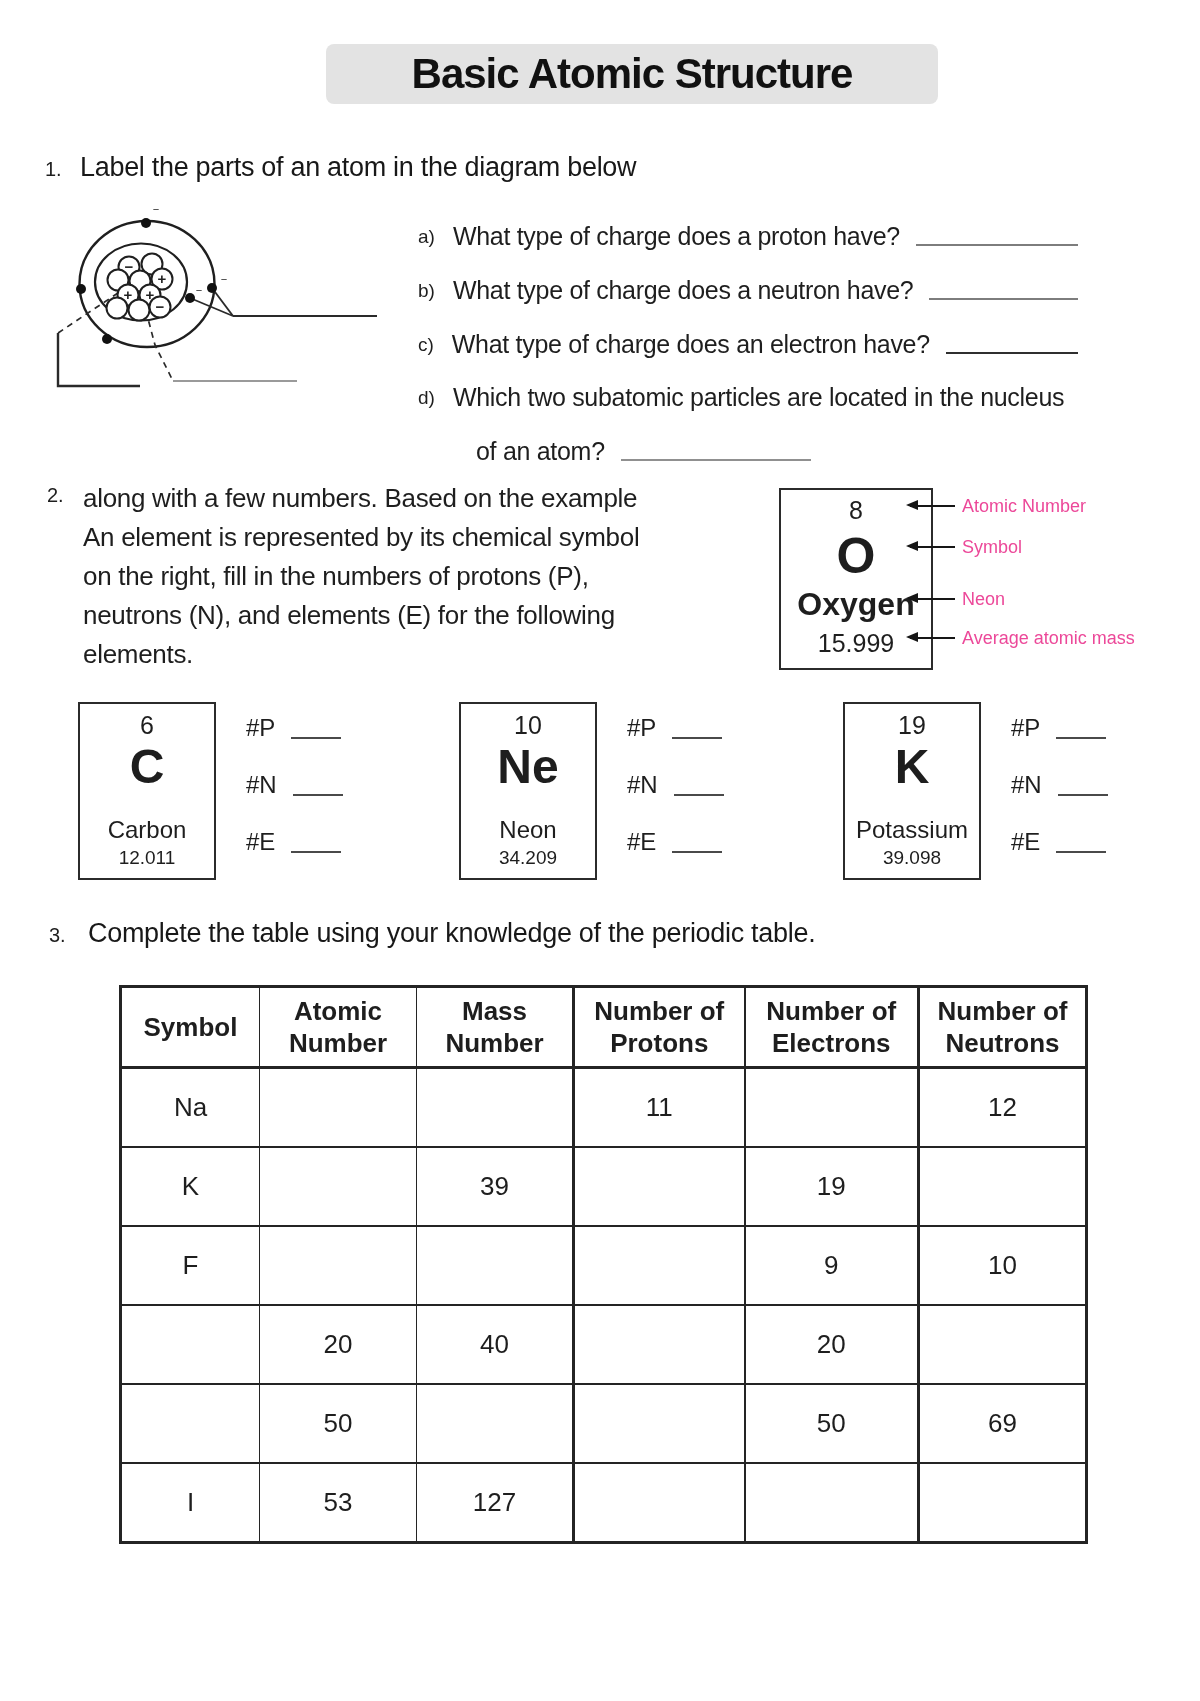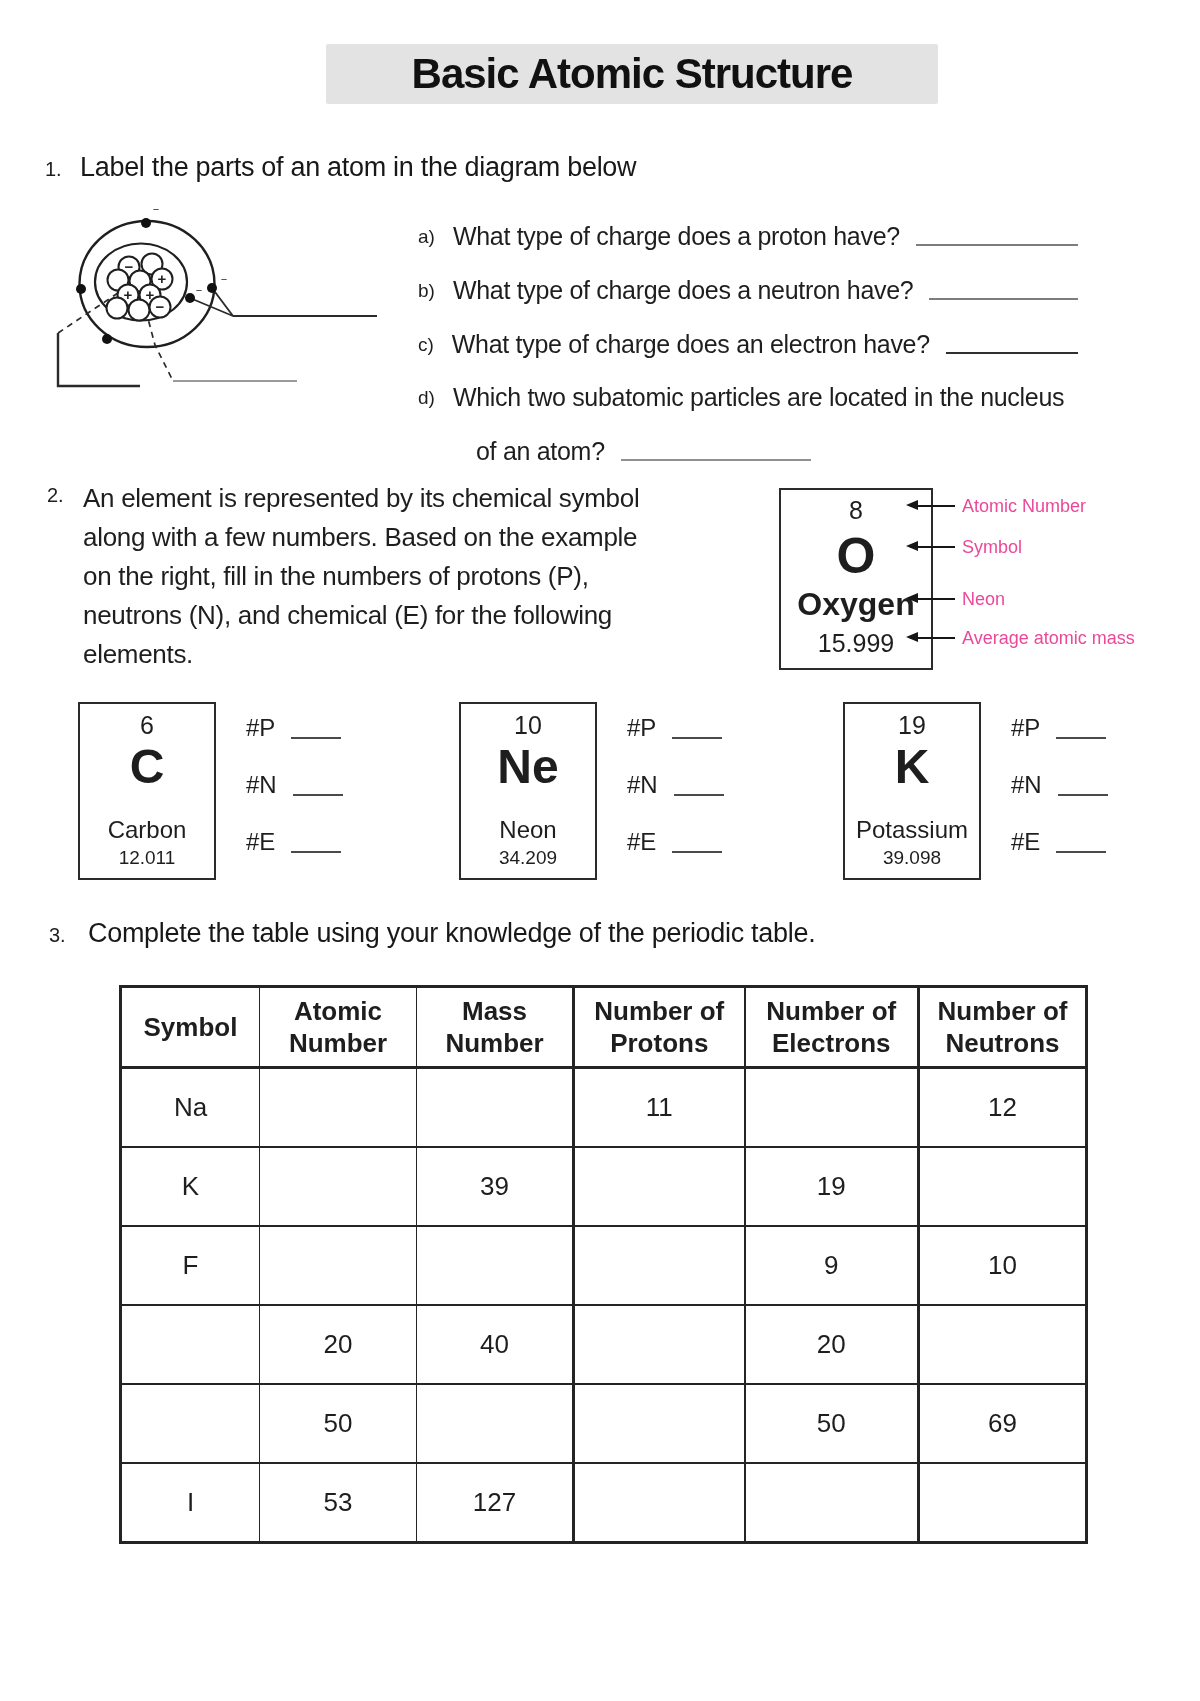--- a/index.html
+++ b/index.html
@@ -1,21 +1,21 @@
 <!DOCTYPE html>
 <html><head>
 <meta charset="utf-8">
 <style>
   html,body{margin:0;padding:0;background:#fff;}
   .page{position:relative;width:1200px;height:1701px;background:#ffffff;
         font-family:"Liberation Sans","DejaVu Sans",sans-serif;color:#1e1e1e;overflow:hidden;}
 
   
   .title-pill{position:absolute;left:326px;top:44px;width:612px;height:60px;
-      background:#e3e3e3;border-radius:2px;display:flex;align-items:center;justify-content:center;}
+      background:#e3e3e3;border-radius:8px;display:flex;align-items:center;justify-content:center;}
   .title-pill span{font-size:42px;font-weight:700;letter-spacing:-1px;color:#111;}
 
   
   .section-num{position:absolute;font-size:20px;color:#1e1e1e;}
   .section-prompt{position:absolute;font-size:27px;letter-spacing:-0.3px;white-space:nowrap;color:#181818;}
 
   
   .subq{position:absolute;left:418px;width:660px;display:flex;align-items:flex-end;}
   .subq-letter{font-size:19px;margin-right:18px;padding-bottom:3px;flex:none;}
   .subq-text{font-size:25px;letter-spacing:-0.3px;white-space:nowrap;flex:none;}
@@ -152,24 +152,24 @@
     <span class="subq-letter">d)</span>
     <span class="subq-text">Which two subatomic particles are located in the nucleus</span>
   </div>
   <div class="subq" style="top:437px;left:453px;width:420px;margin-left:23px;">
     <span class="subq-text">of an atom?</span>
     <span class="blank blank-fixed bg-d"></span>
   </div>
 
   <div class="section-num" style="left:47px;top:484px;">2.</div>
   <div class="q2-lines">
+    <div>along with a few numbers. Based on the example</div>
     <div>An element is represented by its chemical symbol</div>
-    <div>along with a few numbers. Based on the example</div>
     <div>on the right, fill in the numbers of protons (P),</div>
-    <div>neutrons (N), and chemical (E) for the following</div>
+    <div>neutrons (N), and elements (E) for the following</div>
     <div>elements.</div>
   </div>
 
   <div class="elem-box ex-box">
     <span class="ebox-num">8</span>
     <span class="ebox-sym">O</span>
     <span class="ebox-name">Oxygen</span>
     <span class="ebox-mass">15.999</span>
   </div>
   <div class="callout-arrow" style="left:910px;top:505px;width:45px;"></div>

